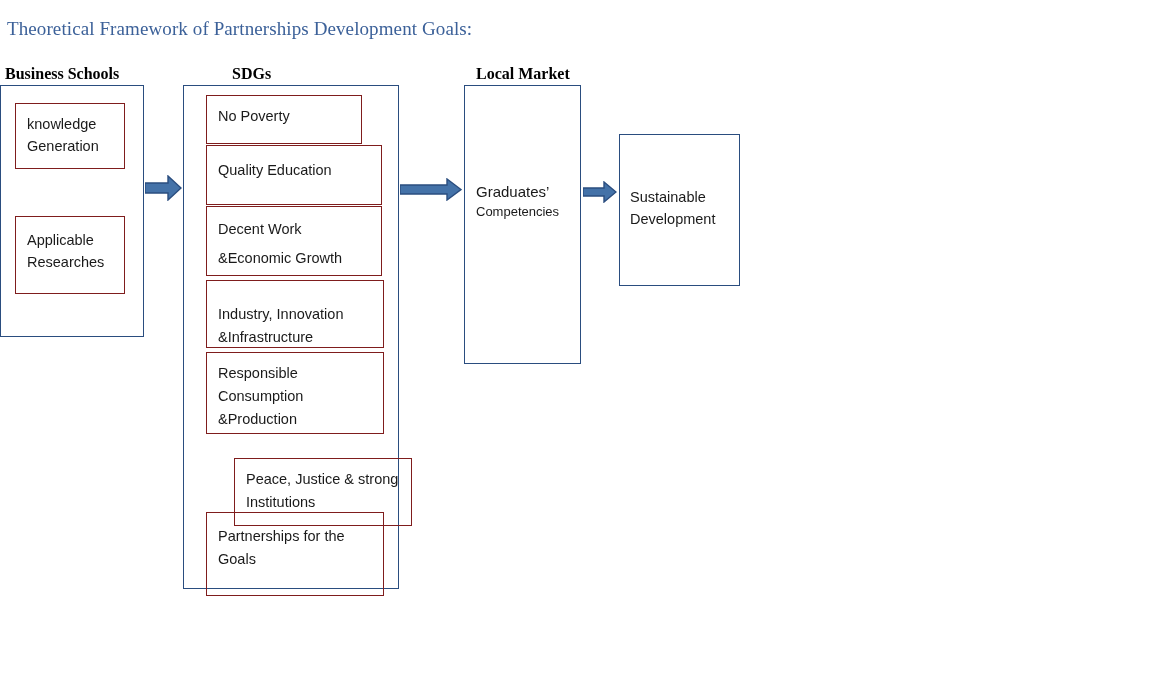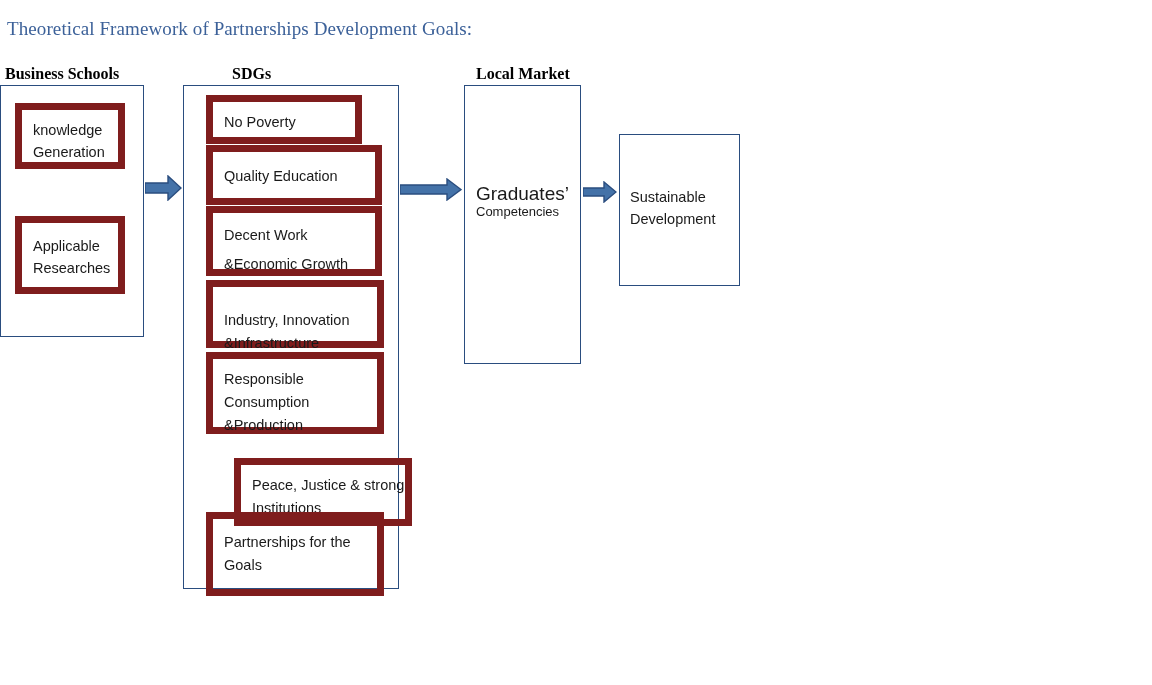--- a/index.html
+++ b/index.html
@@ -53,21 +53,21 @@
   
   #container-business { left: 0px;   top: 85px;  width: 144px; height: 252px; }
   #container-sdgs     { left: 183px; top: 85px;  width: 216px; height: 504px; }
   #box-local-market   { left: 464px; top: 85px;  width: 117px; height: 279px; }
   #box-sustainable    { left: 619px; top: 134px; width: 121px; height: 152px; }
 
   
   .inner-box {
     position: absolute;
     box-sizing: border-box;
-    border: 7px solid #7f1d1d;
+    border: 1px solid #7f1d1d;
     background: transparent;
   }
   .inner-box .txt {
     position: absolute;
     left: 11px;
     color: #1a1a1a;
     font-size: 14.5px;
     line-height: 1.55;
     white-space: pre-line;
   }
@@ -98,21 +98,21 @@
   #sdg-6 .txt { top: 12px; line-height: 1.6; }
 
   
   .free-text {
     position: absolute;
     color: #1a1a1a;
     white-space: pre-line;
   }
   #label-graduates {
     left: 476px; top: 183px;
-    font-size: 19px;
+    font-size: 15px;
     line-height: 1.2;
   }
   #label-competencies {
     left: 476px; top: 204px;
     font-size: 13px;
     line-height: 1.2;
   }
   #label-sustainable {
     left: 630px; top: 186px;
     font-size: 14.5px;

